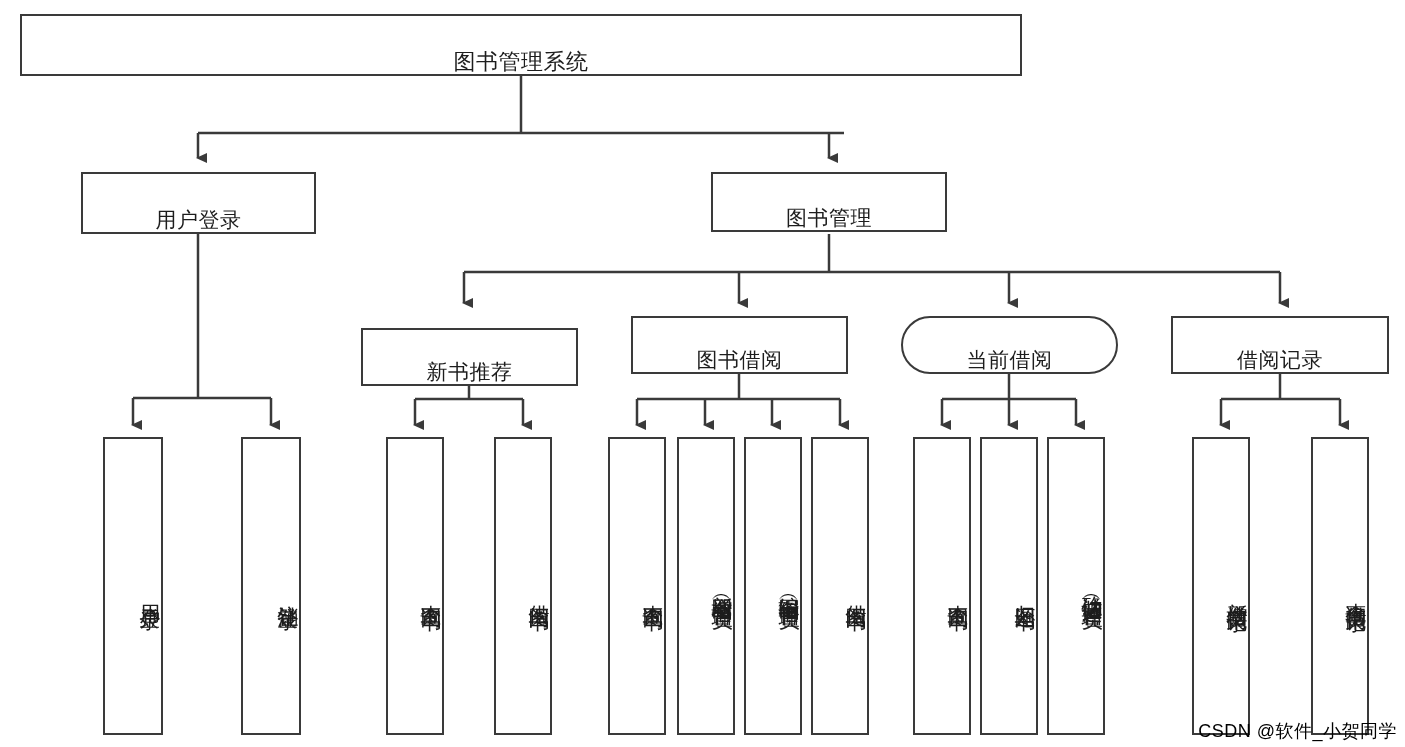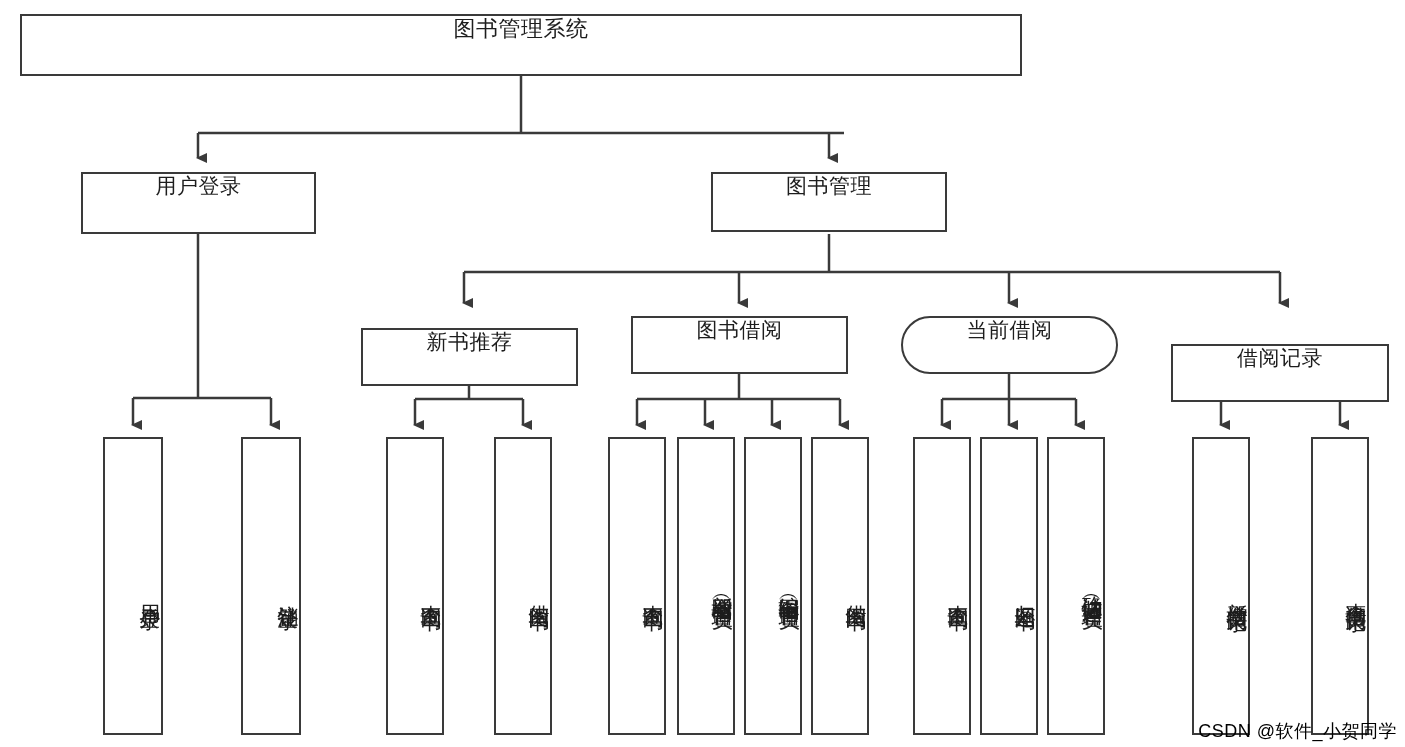--- a/index.html
+++ b/index.html
@@ -23,21 +23,21 @@
     top: 0;
     width: 1405px;
     height: 747px;
   }
   .node {
     position: absolute;
     box-sizing: border-box;
     border: 2px solid #3a3a3a;
     background: #ffffff;
     display: flex;
-    align-items: flex-start;
+    align-items: flex-end;
     justify-content: center;
     color: #1d1d1d;
     text-align: center;
   }
   .node.h {
     font-size: 21px;
     line-height: 1.15;
     letter-spacing: 0.5px;
   }
   .node.root {
@@ -136,21 +136,21 @@
 
   <div class="node h" style="left:361px; top:328px; width:217px; height:58px;">
     <span>新书推荐</span>
   </div>
   <div class="node h" style="left:631px; top:316px; width:217px; height:58px;">
     <span>图书借阅</span>
   </div>
   <div class="node h" style="left:901px; top:316px; width:217px; height:58px;border-radius:29px;">
     <span>当前借阅</span>
   </div>
-  <div class="node h" style="left:1171px; top:316px; width:218px; height:58px;margin-top:28px;">
+  <div class="node h" style="left:1171px; top:316px; width:218px; height:58px;">
     <span>借阅记录</span>
   </div>
 
   <div class="node v" style="left:103px; top:437px; width:60px; height:298px;">
     <span class="vtext">用户登录</span>
   </div>
   <div class="node v" style="left:241px; top:437px; width:60px; height:298px;">
     <span class="vtext">注销登录</span>
   </div>
 

